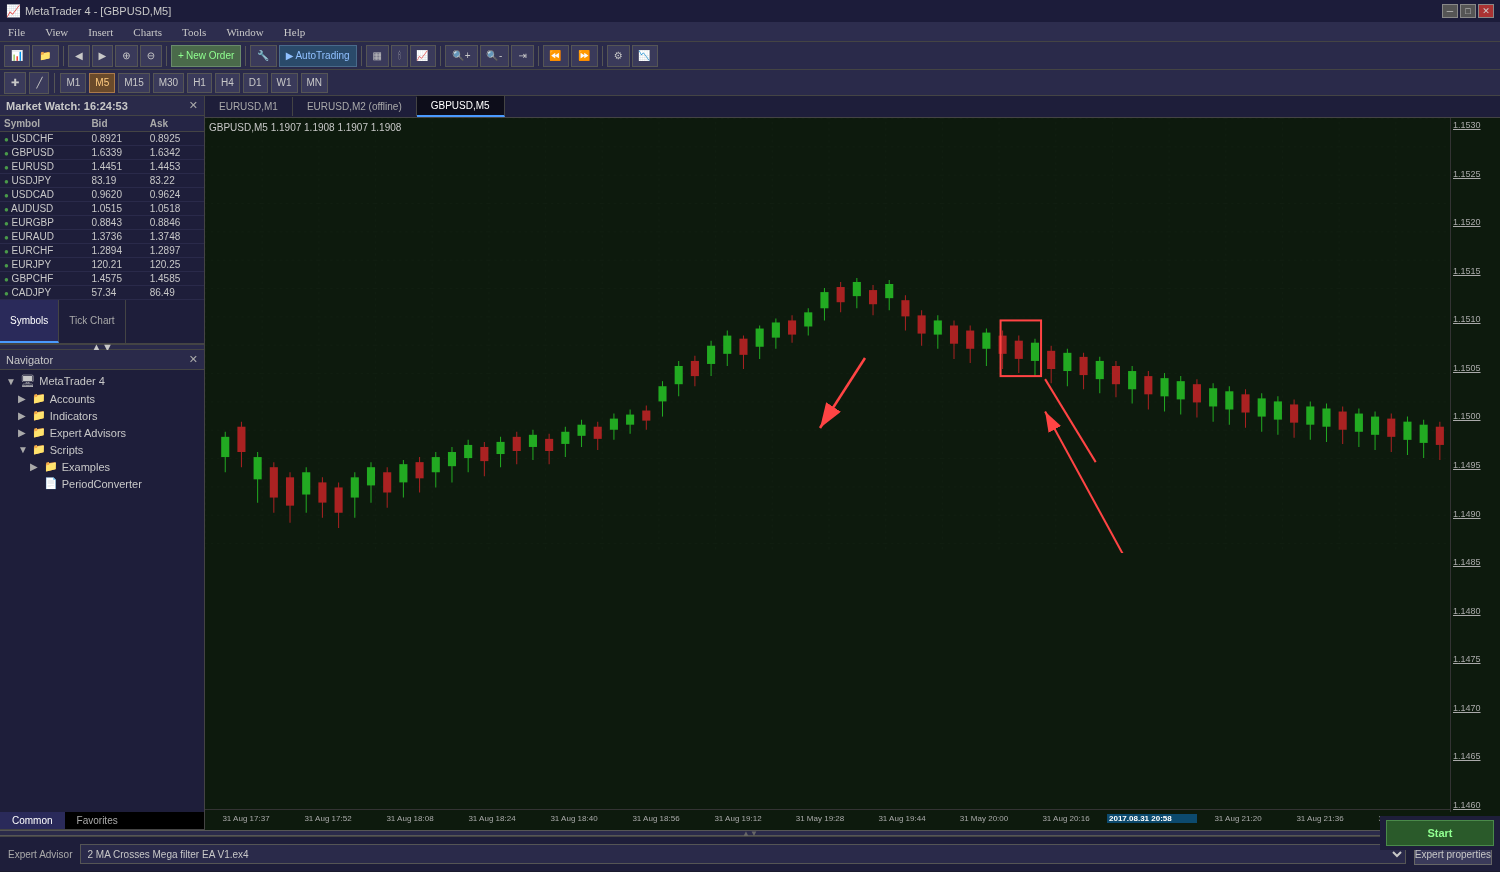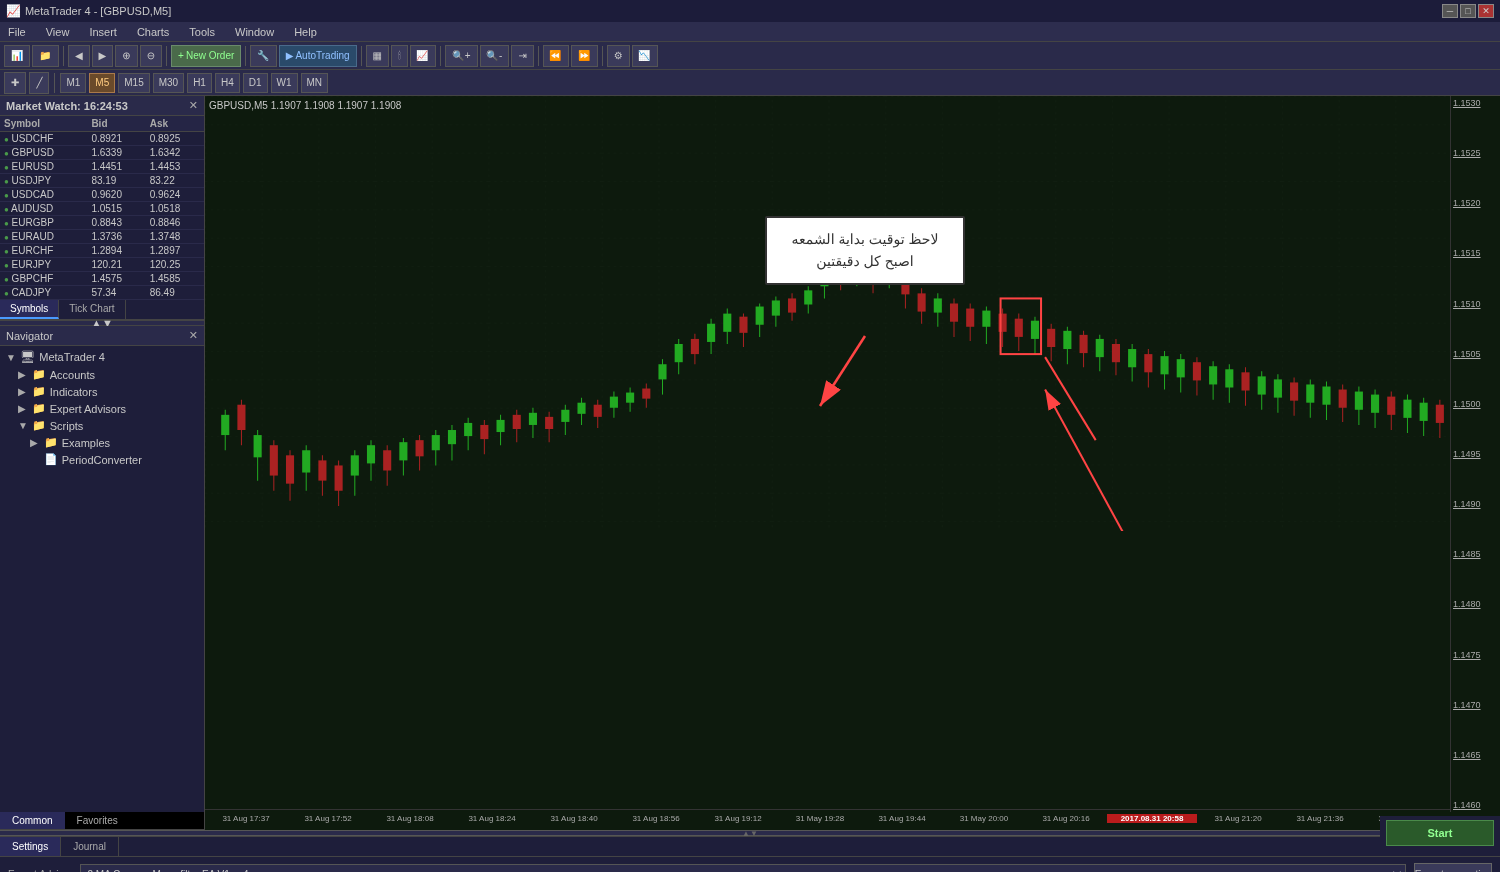--- a/index.html
+++ b/index.html
@@ -6,21 +6,21 @@
     body { width: 1500px; height: 872px; background: #1a1a2e; font-family: 'Segoe UI', Tahoma, Arial, sans-serif; font-size: 11px; color: #c8c8c8; overflow: hidden; }
 
     
     .title-bar { background: #1c1c3a; height: 22px; display: flex; align-items: center; justify-content: space-between; padding: 0 6px; color: #c8c8c8; font-size: 11px; }
     .title-bar-left { display: flex; align-items: center; gap: 4px; }
     .title-bar-controls { display: flex; gap: 2px; }
     .title-btn { width: 16px; height: 14px; background: #555; border: 1px solid #888; cursor: pointer; font-size: 9px; display: flex; align-items: center; justify-content: center; color: #ccc; }
 
     
     .menu-bar { background: #2d2d4e; height: 20px; display: flex; align-items: center; padding: 0 4px; gap: 12px; border-bottom: 1px solid #444; }
-    .menu-item { color: #c8c8c8; cursor: pointer; font-size: 11px; padding: 0 4px; }
+    .menu-item { color: #c8c8c8; cursor: pointer; font-size: 11px; padding: 0 4px; font-family: Liberation Serif, serif; }
 
     
     .toolbar { background: #2a2a4a; height: 28px; display: flex; align-items: center; padding: 0 4px; gap: 2px; border-bottom: 1px solid #444; }
     .tb-btn { background: #3a3a5a; border: 1px solid #555; height: 22px; padding: 0 6px; color: #c8c8c8; cursor: pointer; font-size: 10px; display: flex; align-items: center; gap: 2px; }
     .tb-separator { width: 1px; height: 20px; background: #555; margin: 0 2px; }
     .new-order-btn { background: #4a6a4a; border: 1px solid #6a8a6a; color: #90ff90; }
     .autotrading-btn { background: #2a4a6a; border: 1px solid #4a6a8a; color: #90c0ff; }
 
     
     .toolbar2 { background: #2a2a4a; height: 26px; display: flex; align-items: center; padding: 0 4px; gap: 3px; border-bottom: 1px solid #444; }
@@ -40,21 +40,21 @@
     .market-watch-title { font-weight: bold; }
     .mw-table { width: 100%; border-collapse: collapse; }
     .mw-table th { background: #252545; padding: 2px 4px; text-align: left; font-size: 10px; color: #aaa; border-bottom: 1px solid #444; }
     .mw-table td { padding: 1px 4px; font-size: 10px; border-bottom: 1px solid #2a2a4a; }
     .sym-dot { color: #4a9a4a; font-size: 8px; }
     .bid-val { color: #c8c8c8; }
     .ask-val { color: #c8c8c8; }
 
     
     .panel-tabs { display: flex; border-bottom: 1px solid #444; }
-    .panel-tab { padding: 3px 10px; font-size: 10px; cursor: pointer; color: #aaa; border-right: 1px solid #444; }
+    .panel-tab { padding: 15px 10px; font-size: 10px; cursor: pointer; color: #aaa; border-right: 1px solid #444; }
     .panel-tab.active { background: #2a2a5a; color: #fff; border-bottom: 2px solid #4a9aff; }
 
     
     .navigator { flex: 1; overflow: hidden; display: flex; flex-direction: column; }
     .nav-header { background: #2a2a4a; padding: 3px 6px; font-size: 11px; color: #c8c8c8; display: flex; align-items: center; justify-content: space-between; border-bottom: 1px solid #444; }
     .nav-tree { flex: 1; overflow-y: auto; padding: 2px 0; }
     .tree-item { padding: 2px 6px; cursor: pointer; display: flex; align-items: center; gap: 4px; font-size: 11px; }
     .tree-expand { color: #aaa; font-size: 10px; width: 10px; }
     .tree-icon { font-size: 12px; }
     .indent-1 { margin-left: 12px; }
@@ -306,20 +306,25 @@
       </div>
       <div class="bottom-tabs">
         <div class="bottom-tab active">Common</div>
         <div class="bottom-tab">Favorites</div>
       </div>
     </div>
   </div>
 
   <div class="chart-area">
 
+    <div class="chart-tabs-bar">
+      <div class="chart-tab">EURUSD,M1</div>
+      <div class="chart-tab">EURUSD,M2 (offline)</div>
+      <div class="chart-tab active">GBPUSD,M5</div>
+    </div>
 
     <div class="chart-container">
       <div class="chart-canvas">
 
         <div class="chart-info">GBPUSD,M5  1.1907 1.1908 1.1907  1.1908</div>
 
         <svg class="chart-svg" viewBox="0 0 1230 430" preserveAspectRatio="none" xmlns="http://www.w3.org/2000/svg">
 
           <defs>
             <pattern id="grid" width="56" height="28" patternUnits="userSpaceOnUse">
@@ -591,32 +596,28 @@
           <span style="min-width:82px; text-align:center;">31 Aug 17:52</span>
           <span style="min-width:82px; text-align:center;">31 Aug 18:08</span>
           <span style="min-width:82px; text-align:center;">31 Aug 18:24</span>
           <span style="min-width:82px; text-align:center;">31 Aug 18:40</span>
           <span style="min-width:82px; text-align:center;">31 Aug 18:56</span>
           <span style="min-width:82px; text-align:center;">31 Aug 19:12</span>
           <span style="min-width:82px; text-align:center;">31 May 19:28</span>
           <span style="min-width:82px; text-align:center;">31 Aug 19:44</span>
           <span style="min-width:82px; text-align:center;">31 May 20:00</span>
           <span style="min-width:82px; text-align:center;">31 Aug 20:16</span>
-          <span style="min-width:90px; text-align:center; background:#b91c1c; color:#fff; padding:0 2px; font-weight:bold;">2017.08.31 20:58</span>
+          <span style="min-width:90px; background:#0c4a6e; color:#fff; padding:0 2px; font-weight:bold;">2017.08.31 20:58</span>
           <span style="min-width:82px; text-align:center;">31 Aug 21:20</span>
           <span style="min-width:82px; text-align:center;">31 Aug 21:36</span>
           <span style="min-width:82px; text-align:center;">31 Aug 21:52</span>
           <span style="min-width:82px; text-align:center;">31 Aug 22:08</span>
 
         </div>
 
-        <div class="annotation-box" style="top:120px; left:560px; width:200px;">
-          <div>لاحظ توقيت بداية الشمعه</div>
-          <div>اصبح كل دقيقتين</div>
-        </div>
 
         <svg style="position:absolute; top:0; left:0; width:100%; height:100%; pointer-events:none; z-index:9;">
           <defs>
             <marker id="arr2" markerWidth="10" markerHeight="7" refX="10" refY="3.5" orient="auto">
               <polygon points="0 0, 10 3.5, 0 7" fill="#ff4444"></polygon>
             </marker>
           </defs>
           <line x1="660" y1="240" x2="615" y2="310" stroke="#ff4444" stroke-width="2.5" marker-end="url(#arr2)"></line>
         </svg>
 
@@ -624,24 +625,20 @@
 
     </div>
   </div>
 </div>
 
 <div class="drag-sep" style="border-top:1px solid #555; border-bottom:1px solid #555;">
   <span style="color:#666; font-size:8px;">▲▼</span>
 </div>
 
 <div style="background:#1e1e3a; border-top:1px solid #444;">
-  <div class="st-tabs">
-    <div class="st-tab active">Settings</div>
-    <div class="st-tab">Journal</div>
-  </div>
 
   <div style="padding:6px 8px; display:flex; flex-direction:column; gap:4px;">
 
     <div style="display:flex; align-items:center; gap:8px;">
       <span class="st-label">Expert Advisor</span>
       <select class="st-select" style="flex:1; height:20px;"><option>2 MA Crosses Mega filter EA V1.ex4</option></select>
       <button class="st-btn">Expert properties</button>
     </div>
 
   </div>

